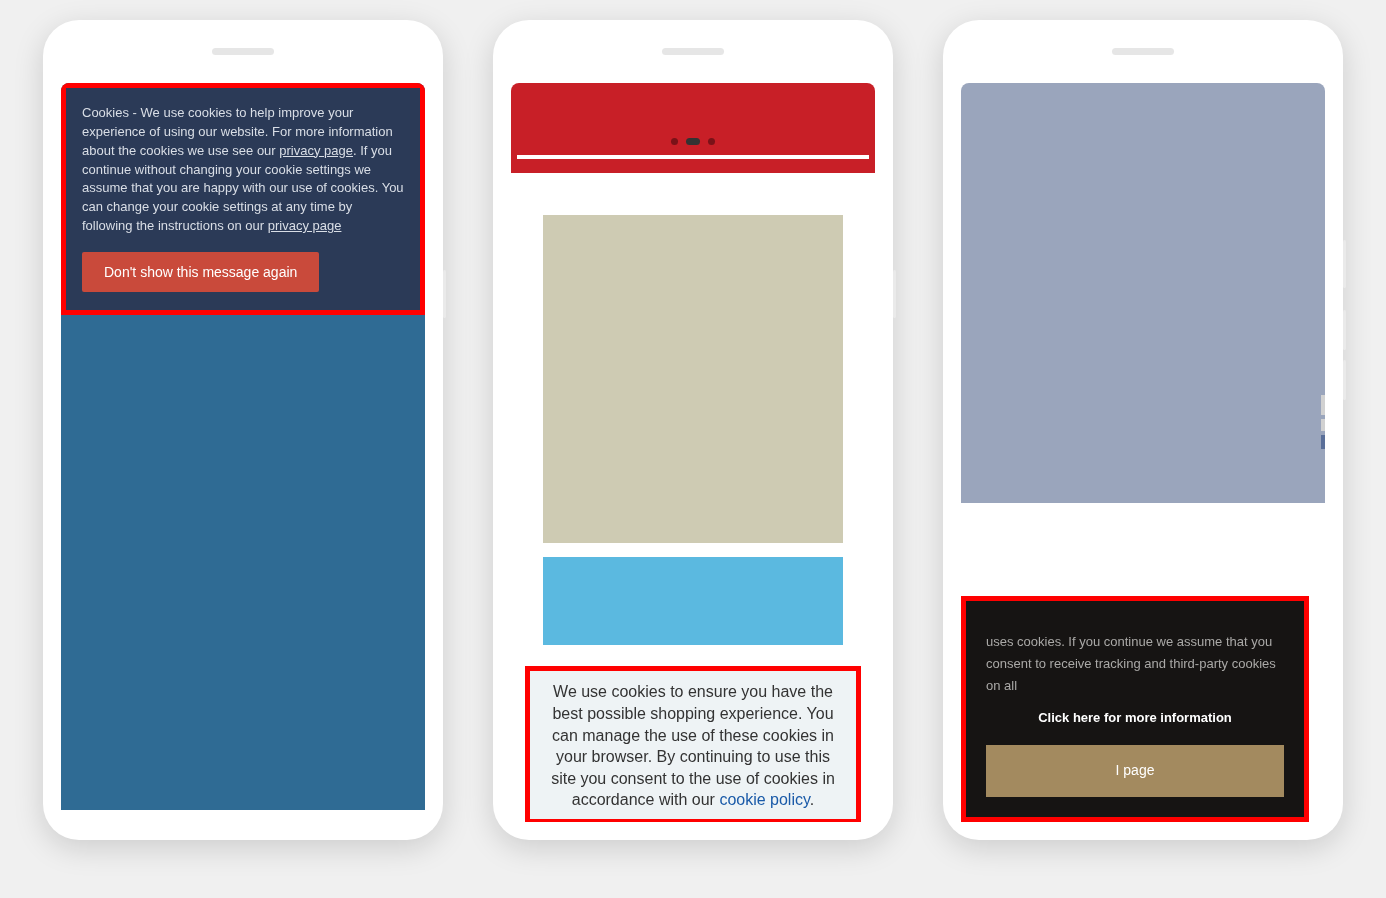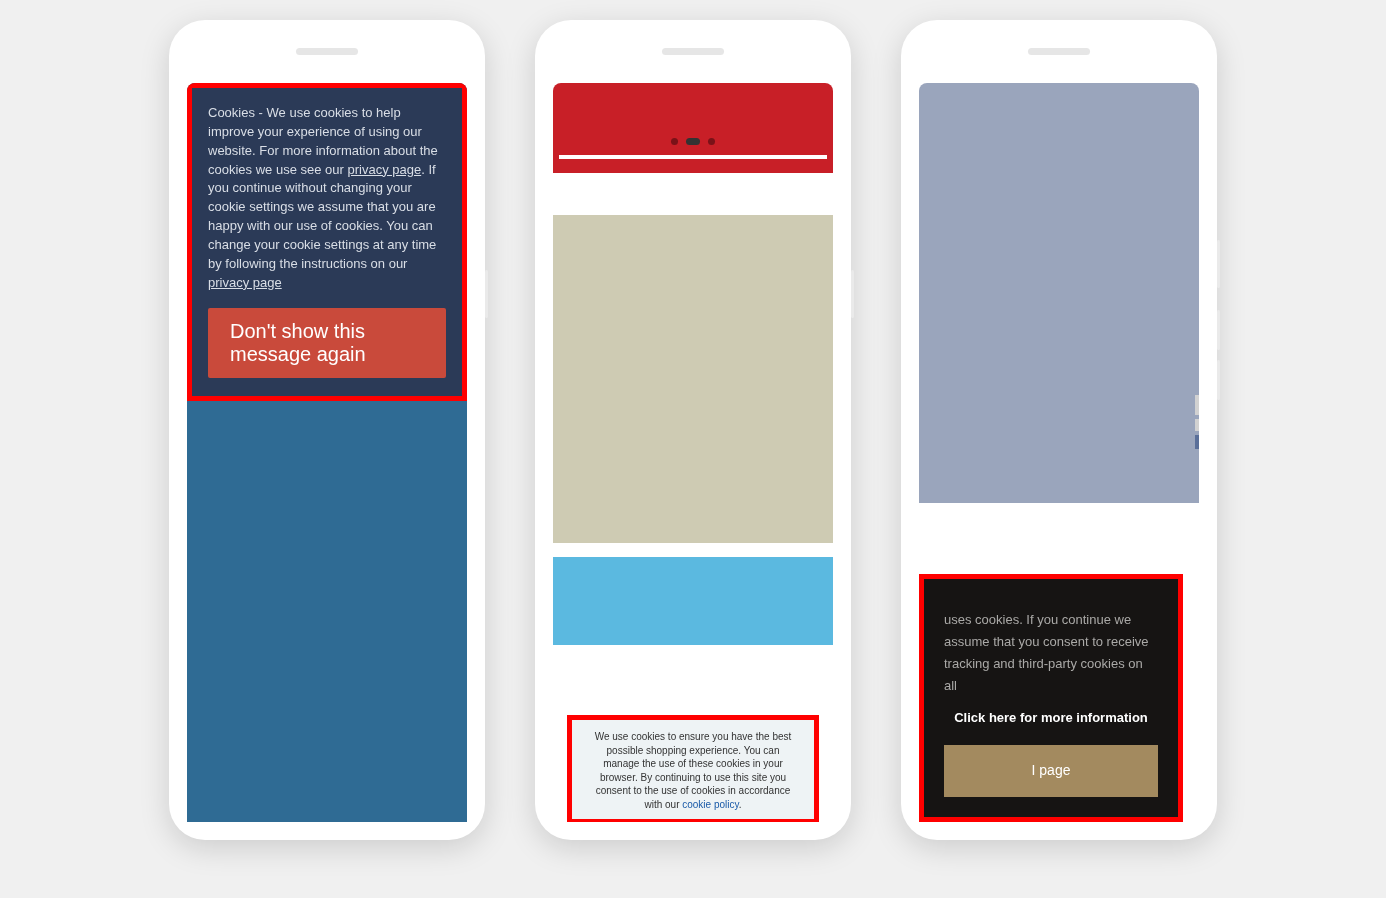--- a/index.html
+++ b/index.html
@@ -6,21 +6,21 @@
     body {
       background: #f0f0f0;
       font-family: -apple-system, BlinkMacSystemFont, 'Segoe UI', Arial, sans-serif;
       display: flex;
       justify-content: center;
       gap: 50px;
       padding: 20px;
       min-height: 898px;
     }
     .phone {
-      width: 316px;
+      width: 400px;
       height: 820px;
       background: #ffffff;
       border-radius: 36px;
       box-shadow: 0 8px 30px rgba(0,0,0,0.15);
       position: relative;
       padding: 18px;
       display: flex;
       flex-direction: column;
     }
     .speaker {
@@ -62,21 +62,21 @@
       line-height: 1.45;
       color: #d9dee6;
     }
     .p1-text a { color: #d9dee6; text-decoration: underline; cursor: pointer; }
     .p1-btn {
       margin-top: 16px;
       background: #c94a3b;
       color: #fff;
       padding: 12px 22px;
       display: inline-block;
-      font-size: 20px;
+      font-size: 14px;
       border-radius: 2px;
       cursor: pointer;
     }
     .p1-body {
       background: #2f6b94;
       height: calc(100% - 244px);
     }
 
     
     .p2-header {
@@ -119,21 +119,21 @@
       background: #5bb9e0;
     }
     .p2-banner {
       position: absolute;
       left: 14px; right: 14px;
       bottom: -2px;
       border: 5px solid #ff0000;
       background: #eef3f5;
       padding: 10px 16px 8px 16px;
       text-align: center;
-      font-size: 10px;
+      font-size: 16px;
       line-height: 1.35;
       color: #333;
     }
     .p2-banner a { color: #1a5aa8; text-decoration: none; cursor: pointer; }
 
     
     .p3-top {
       margin: 0 0 0 0;
       height: 420px;
       background: #9aa5bc;

